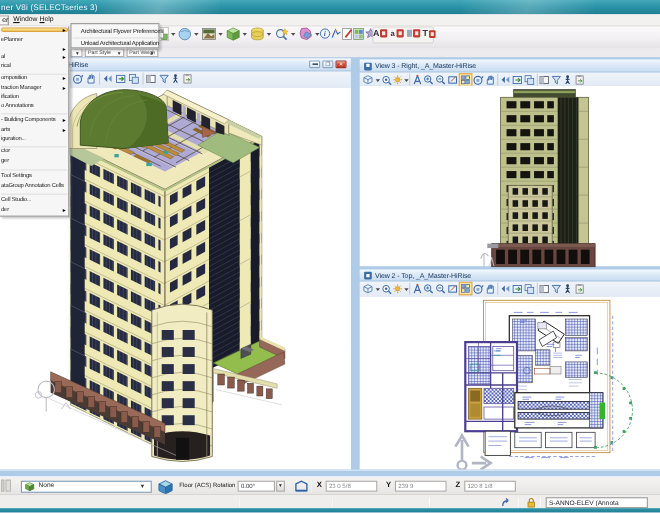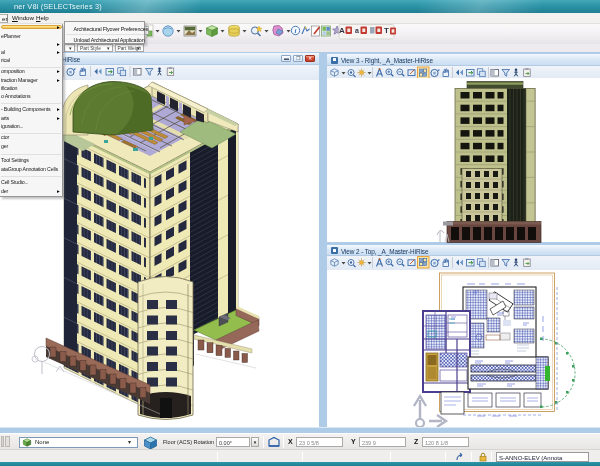--- a/index.html
+++ b/index.html
@@ -1,21 +1,21 @@
 <!DOCTYPE html>
 <html><head>
 <meta charset="utf-8">
 <style>
 * { margin:0; padding:0; box-sizing:border-box; }
 html,body { width:600px; height:466px; overflow:hidden; }
 body { font-family:"Liberation Sans", sans-serif; position:relative; background:#EBE9ED; }
 .abs { position:absolute; }
 #titlebar { position:absolute; left:0; top:0; width:600px; height:13px;
   background:linear-gradient(180deg,#45A8BA 0%,#2E96A9 40%,#1F7E92 100%);
-  color:#ECF6F8; font-size:7.4px; line-height:13px; padding-left:14px; letter-spacing:0.15px;
+  color:#ECF6F8; font-size:7.4px; line-height:13px; padding-left:1px; letter-spacing:0.15px;
 }
 #titlebar .streak1{position:absolute;left:90px;top:0;width:110px;height:13px;background:linear-gradient(115deg,rgba(255,255,255,0) 0%,rgba(255,255,255,.28) 50%,rgba(255,255,255,0) 100%);}
 #titlebar .streak2{position:absolute;left:420px;top:0;width:120px;height:13px;background:linear-gradient(115deg,rgba(255,255,255,0) 0%,rgba(255,255,255,.22) 50%,rgba(255,255,255,0) 100%);}
 #menubar { position:absolute; left:0; top:13px; width:600px; height:11px; background:#F2F1F0; font-size:6.2px; color:#111; border-bottom:1px solid #E2E0DE;}
 #menubar span { position:absolute; top:1px; }
 #menubar { z-index:5; }
 .mbtn { background:#F7F6F5; border:1px solid #B5B2AD; border-right-color:#8E8B86; }
 #toolbar1 { left:0; top:23px; width:600px; height:21px; background:linear-gradient(180deg,#FBFAFA 0%,#F1EFF2 60%,#E6E3E8 100%); }
 #attrbar { left:0; top:44px; width:600px; height:9px; background:#EDEBEE; }
 #viewsbg { left:0; top:52px; width:600px; height:382px; background:#AECBE8; }

